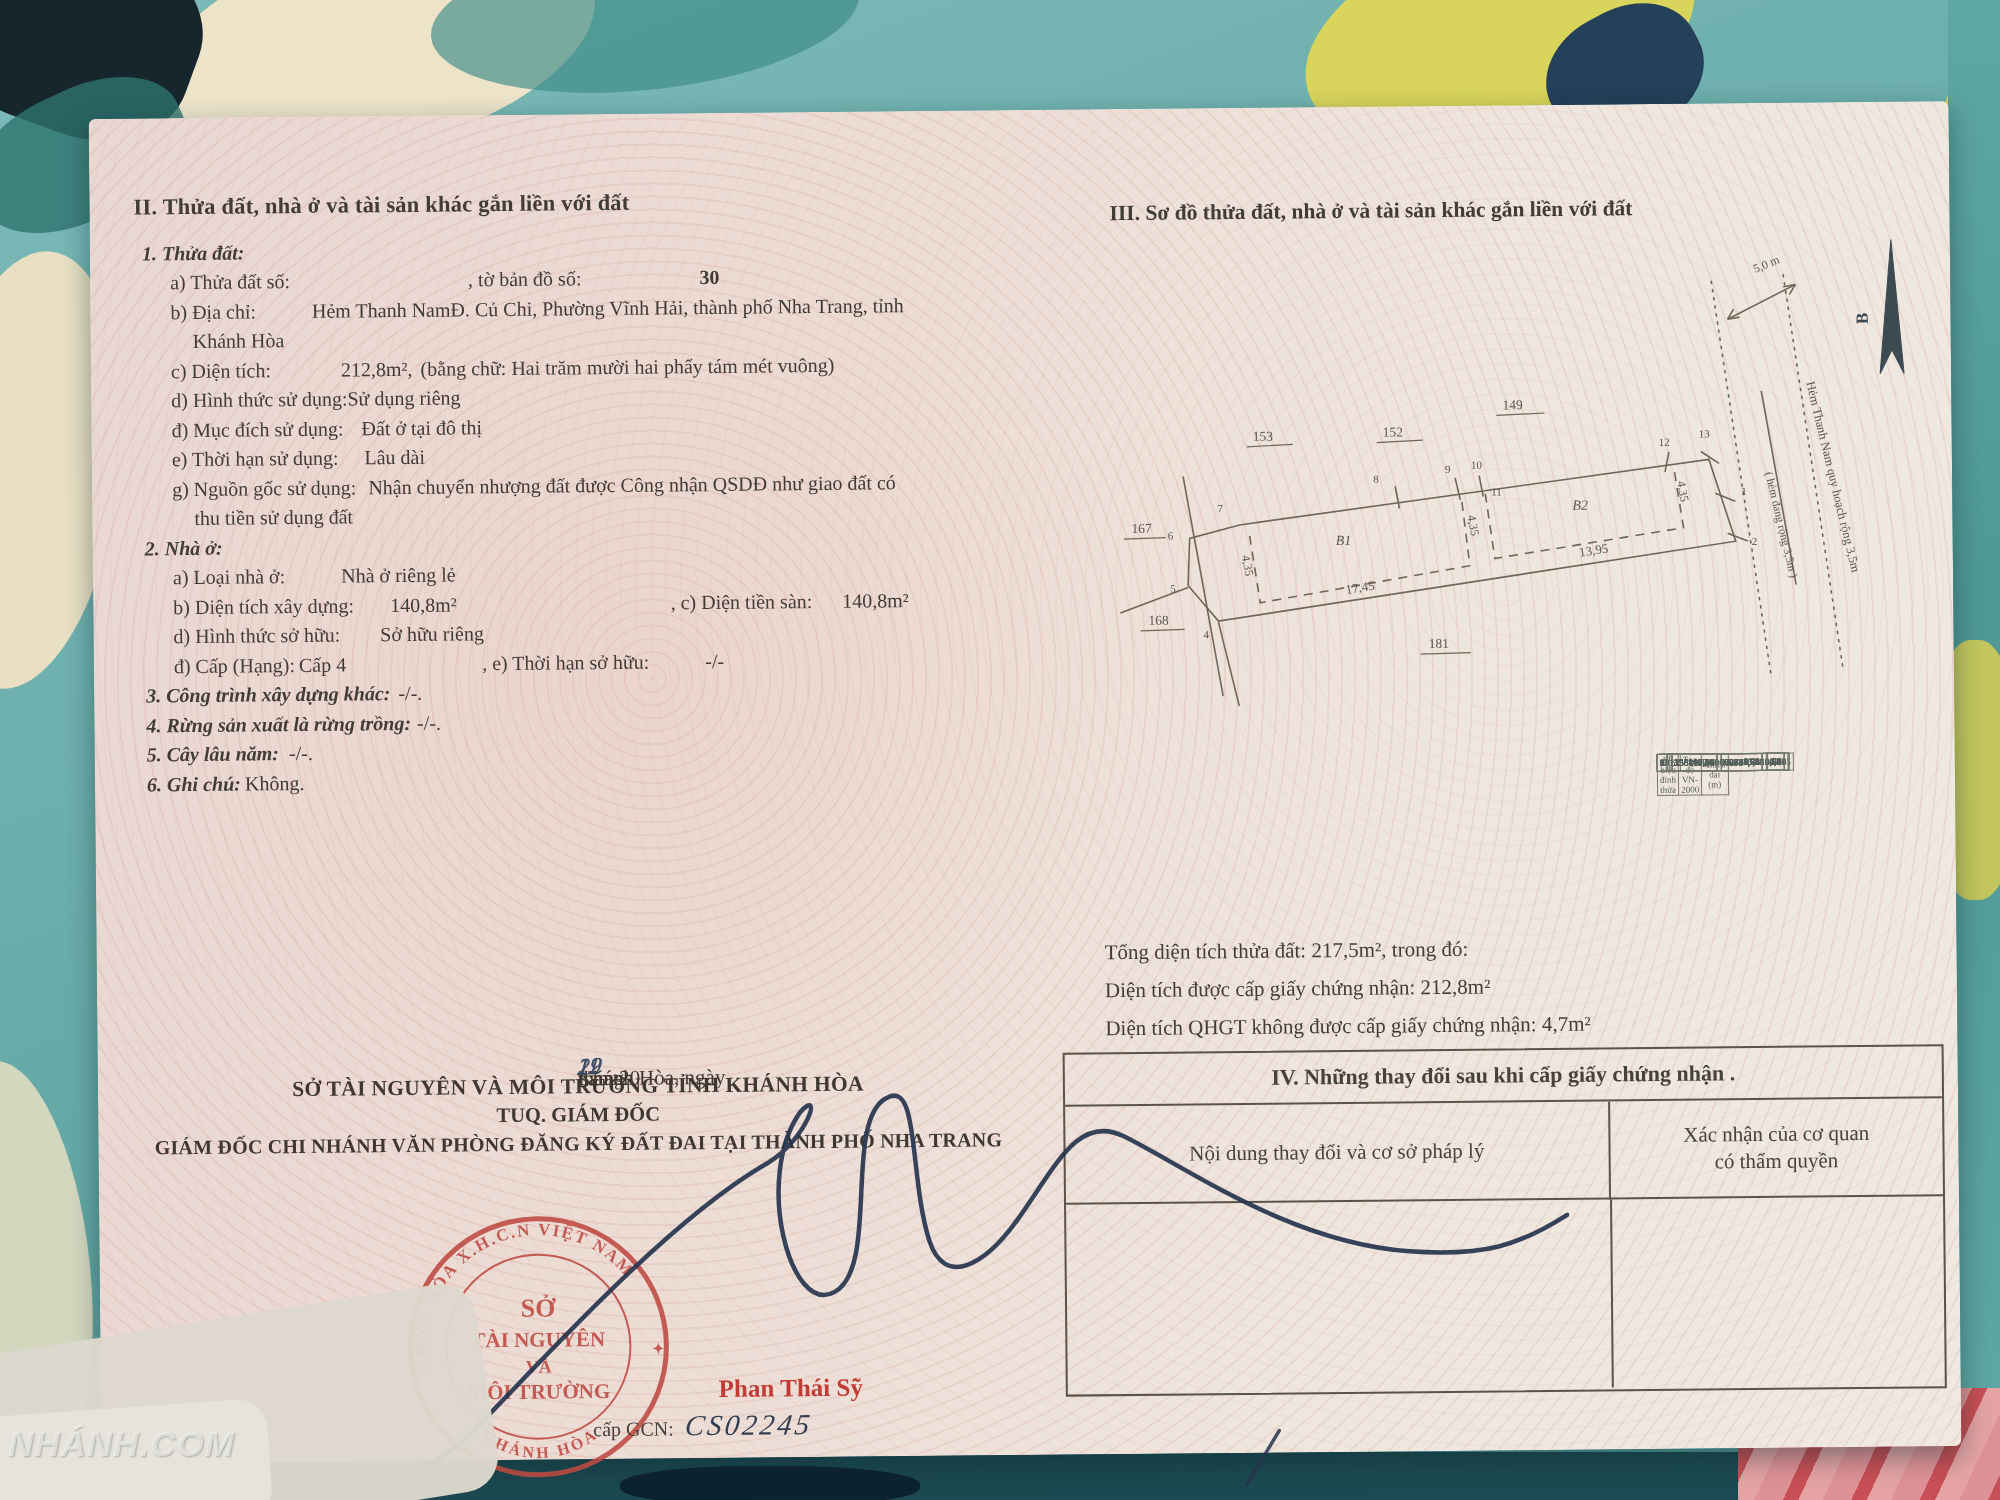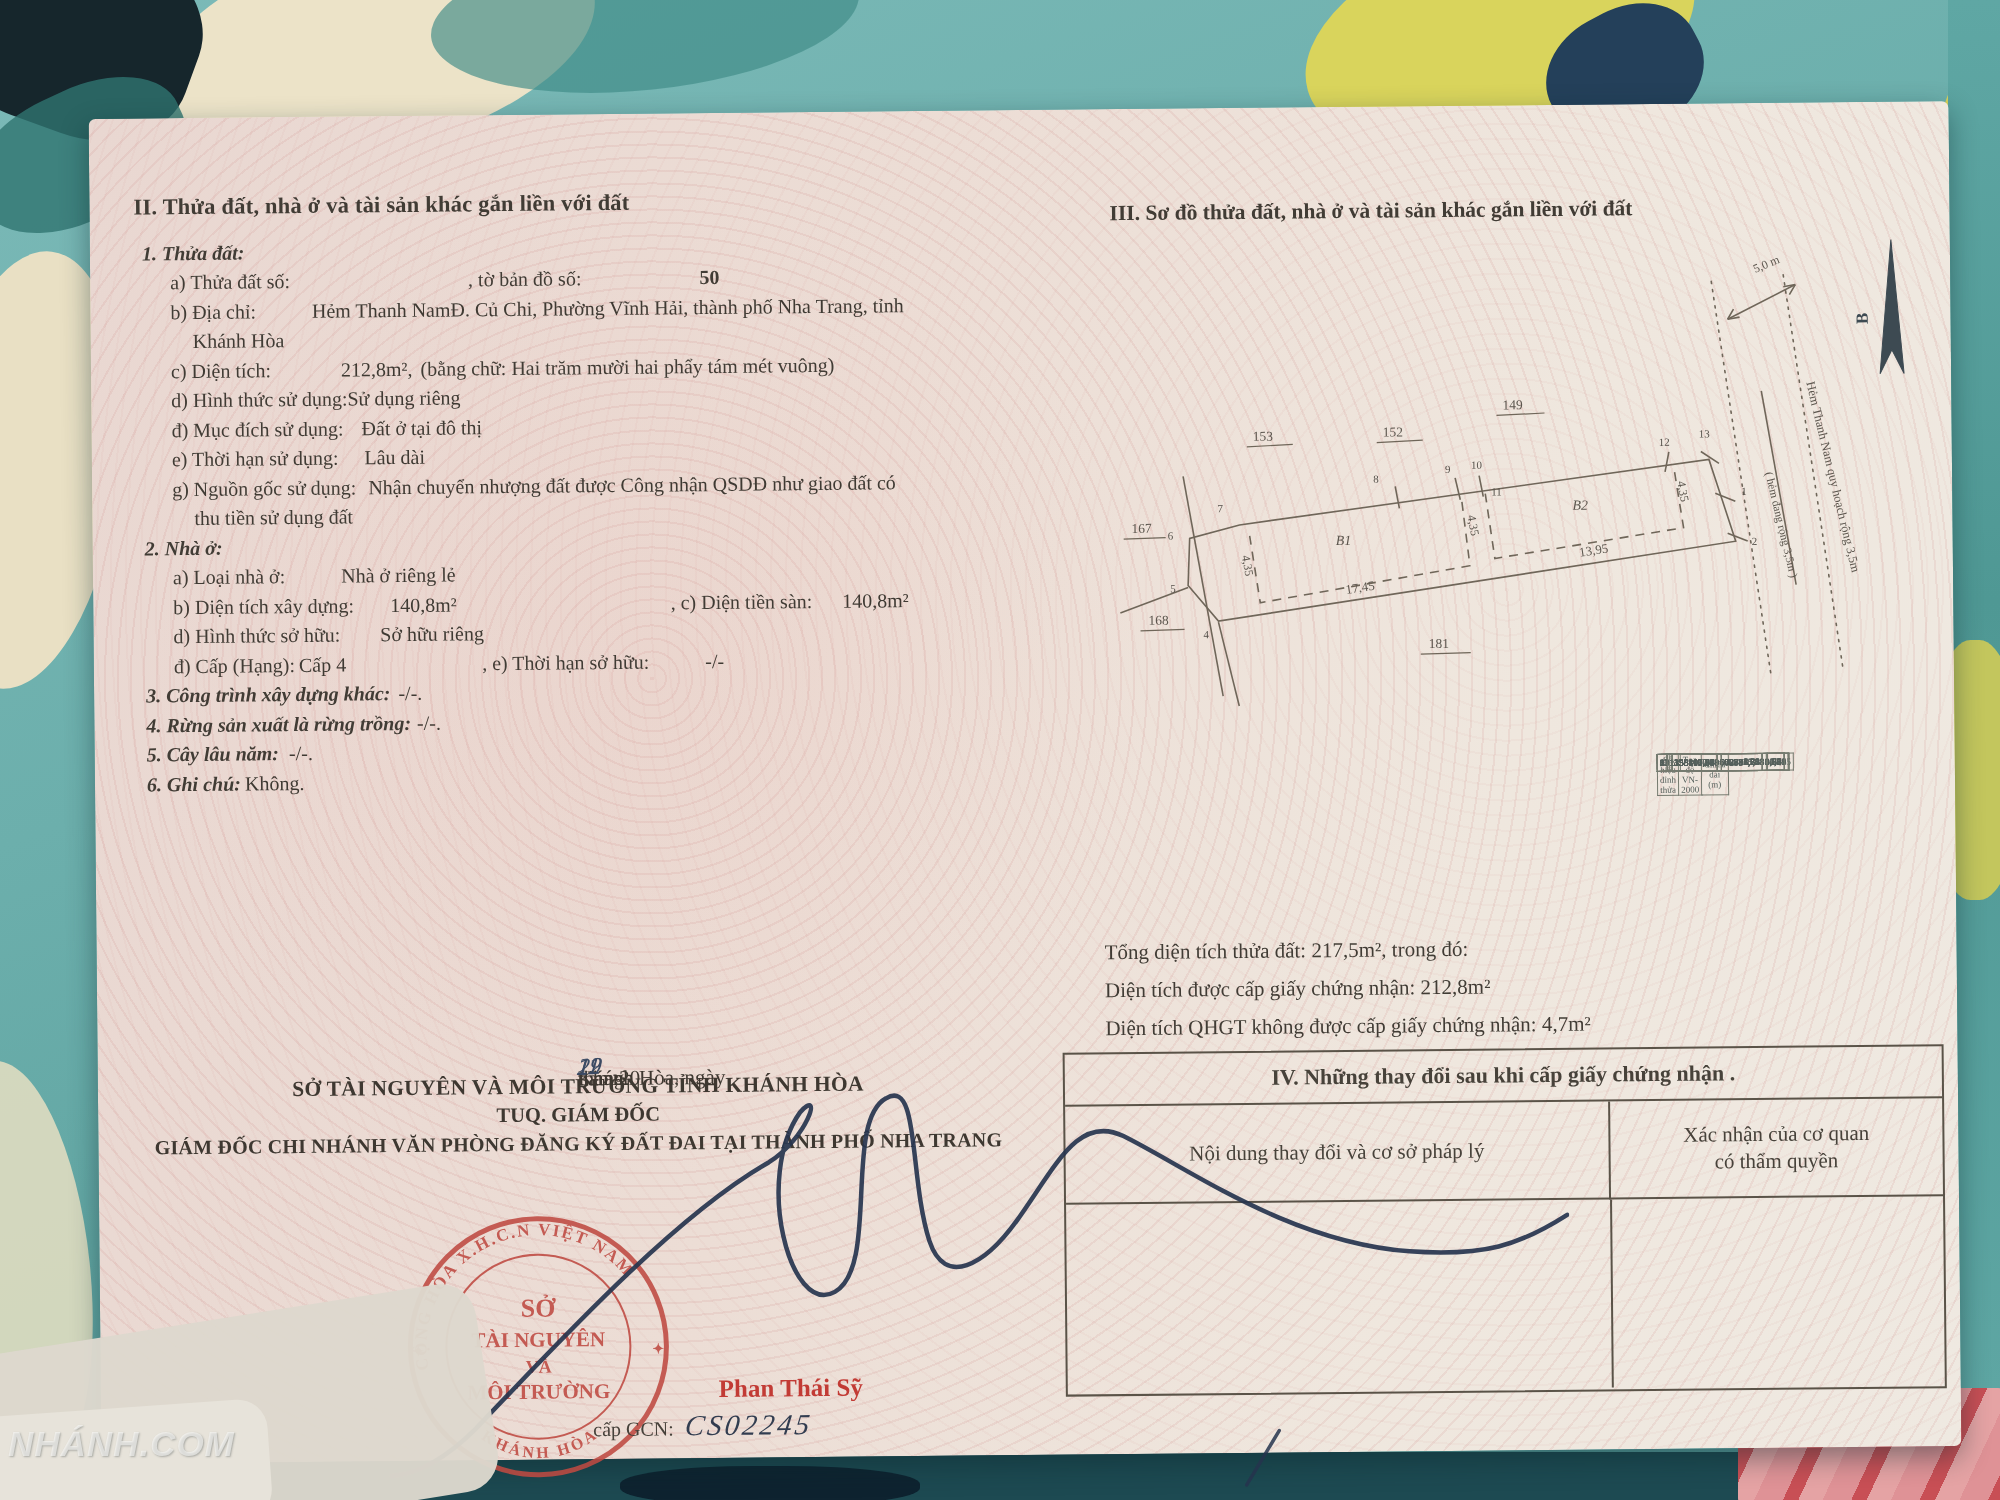--- a/index.html
+++ b/index.html
@@ -104,21 +104,21 @@
   <div class="abs f-bottom-band"></div>
   <div class="leaf f-bottom-dark"></div>
   <div class="abs f-pink-br"></div>
 
   <div class="paper">
 
     <div class="sec2">
       <div class="row h2title">II. Thửa đất, nhà ở và tài sản khác gắn liền với đất</div>
       <div class="row phead">1. Thửa đất:</div>
       <div class="row item">
-        <span>a) Thửa đất số:</span><span class="ml" style="margin-left:178px">, tờ bản đồ số:</span><span class="ml b" style="margin-left:118px">50</span>
+        <span>a) Thửa đất số:</span><span class="ml" style="margin-left:178px">, tờ bản đồ số:</span><span class="ml b" style="margin-left:118px">30</span>
       </div>
       <div class="row item">
         <span>b) Địa chỉ:</span><span class="ml v" style="margin-left:56px">Hẻm Thanh NamĐ. Củ Chi, Phường Vĩnh Hải, thành phố Nha Trang, tỉnh</span>
       </div>
       <div class="row cont">Khánh Hòa</div>
       <div class="row item">
         <span>c) Diện tích:</span><span class="ml v" style="margin-left:70px">212,8m²,</span><span class="ml" style="margin-left:8px">(bằng chữ: Hai trăm mười hai phẩy tám mét vuông)</span>
       </div>
       <div class="row item">
         <span>d) Hình thức sử dụng:</span><span class="ml v" style="">Sử dụng riêng</span>

